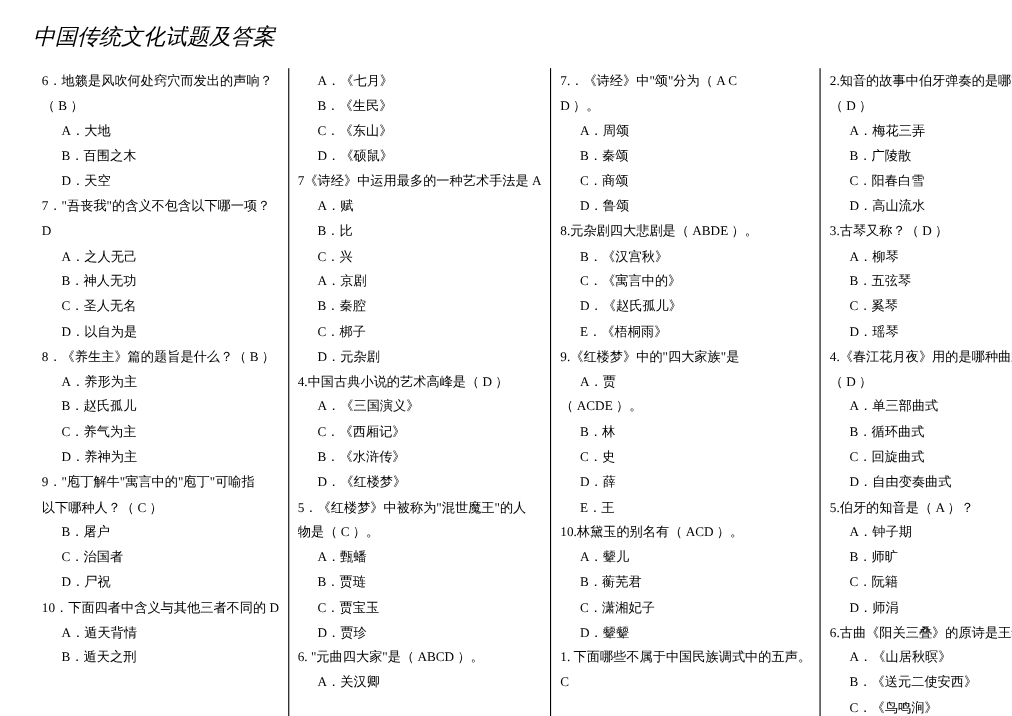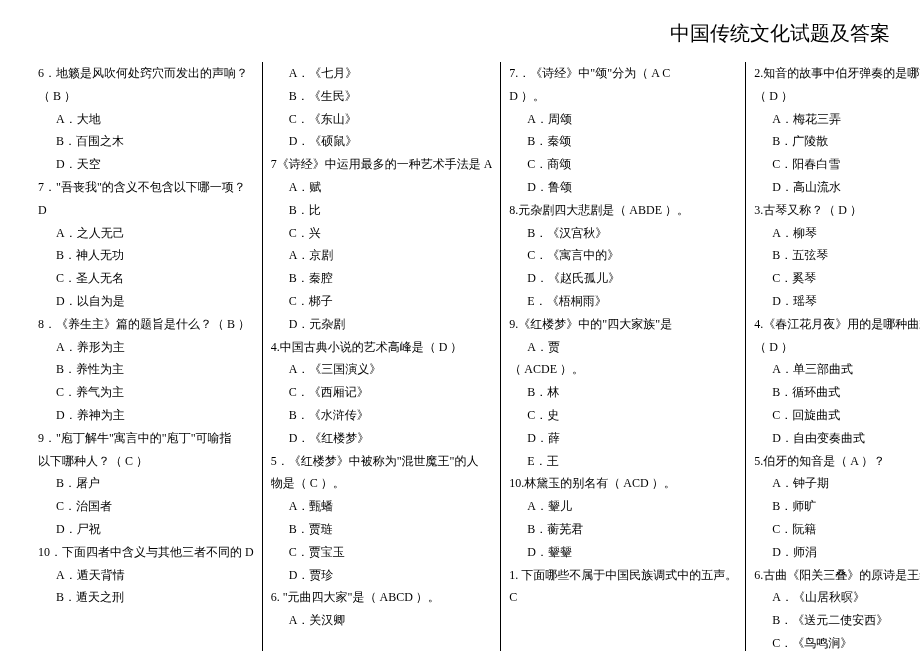--- a/index.html
+++ b/index.html
@@ -5,24 +5,25 @@
     body {
       margin: 0;
       padding: 20px 30px;
       background: #fff;
       font-family: "SimSun", "宋体", serif;
       font-size: 12px;
       color: #000;
       width: 860px;
     }
     .title {
-      text-align: right;
+      text-align: left;
       font-size: 20px;
       font-family: "SimSun", serif;
       margin-bottom: 15px;
+      font-style: italic;
     }
     .columns {
       display: flex;
       gap: 0;
     }
     .col {
       flex: 1;
       padding: 0 8px;
       border-left: 1px solid #000;
     }
@@ -49,21 +50,21 @@
       <div class="line indent1">B．百围之木</div>
       <div class="line indent1">D．天空</div>
       <div class="line ">7．"吾丧我"的含义不包含以下哪一项？</div>
       <div class="line ">D</div>
       <div class="line indent1">A．之人无己</div>
       <div class="line indent1">B．神人无功</div>
       <div class="line indent1">C．圣人无名</div>
       <div class="line indent1">D．以自为是</div>
       <div class="line ">8．《养生主》篇的题旨是什么？（ B ）</div>
       <div class="line indent1">A．养形为主</div>
-      <div class="line indent1">B．养性为主</div>
+      <div class="line indent1">B．赵氏孤儿</div>
       <div class="line indent1">C．养气为主</div>
       <div class="line indent1">D．养神为主</div>
       <div class="line ">9．"庖丁解牛"寓言中的"庖丁"可喻指</div>
       <div class="line ">以下哪种人？（ C ）</div>
       <div class="line indent1">B．屠户</div>
       <div class="line indent1">C．治国者</div>
       <div class="line indent1">D．尸祝</div>
       <div class="line ">10．下面四者中含义与其他三者不同的 D</div>
       <div class="line indent1">A．遁天背情</div>
       <div class="line indent1">B．遁天之刑</div>
@@ -110,20 +111,21 @@
       <div class="line ">9.《红楼梦》中的"四大家族"是</div>
       <div class="line indent1">A．贾</div>
       <div class="line ">（ ACDE  ）。</div>
       <div class="line indent1">B．林</div>
       <div class="line indent1">C．史</div>
       <div class="line indent1">D．薛</div>
       <div class="line indent1">E．王</div>
       <div class="line ">10.林黛玉的别名有（  ACD   ）。</div>
       <div class="line indent1">A．颦儿</div>
       <div class="line indent1">B．蘅芜君</div>
+      <div class="line indent1">C．潇湘妃子</div>
       <div class="line indent1">D．颦颦</div>
       <div class="line ">1. 下面哪些不属于中国民族调式中的五声。</div>
       <div class="line ">C</div>
     </div>
   <div class="col" id="c4">
       <div class="line ">2.知音的故事中伯牙弹奏的是哪首琴曲？</div>
       <div class="line ">（ D ）</div>
       <div class="line indent1">A．梅花三弄</div>
       <div class="line indent1">B．广陵散</div>
       <div class="line indent1">C．阳春白雪</div>

